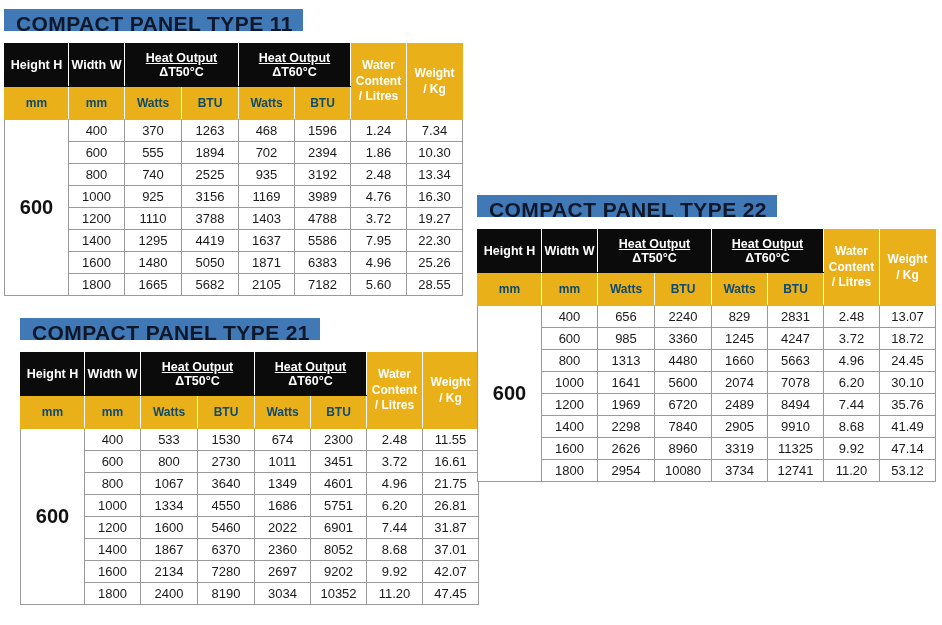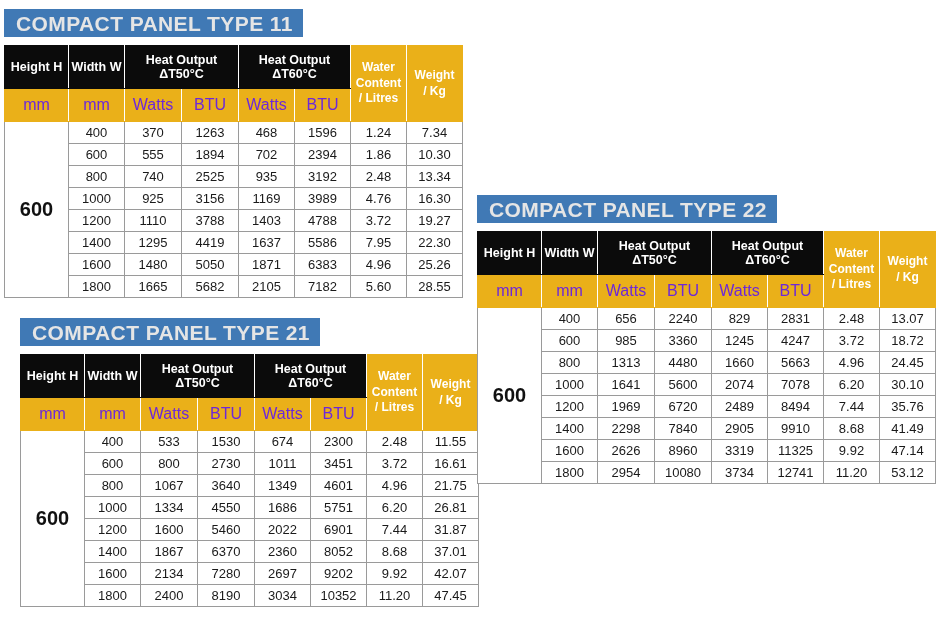--- a/index.html
+++ b/index.html
@@ -15,26 +15,26 @@
     overflow: hidden;
   }
 
   .panel-block {
     position: absolute;
   }
 
   
   .banner {
     background: #4079b5;
-    color: #e5e5e5;
+    color: #0f172a;
     font-size: 21px;
     font-weight: bold;
     letter-spacing: 0.4px;
     line-height: 30px;
-    height: 28px;
+    height: 22px;
     padding: 0 10px 0 12px;
     display: inline-block;
     white-space: nowrap;
     font-family: "Liberation Sans", sans-serif;
   }
 
   
   table.spec {
     border-collapse: collapse;
     table-layout: fixed;
@@ -60,23 +60,23 @@
     line-height: 1.15;
     border-color: #0b0b0b !important;
     border-left: 1px solid #ffffff !important;
     border-right: 1px solid #ffffff !important;
   }
   .hdr-black.first { border-left: 1px solid #0b0b0b !important; }
 
   
   .hdr-amber {
     background: #eab019;
-    color: #6d28d9;
-    font-size: 16px;
-    font-weight: normal;
+    color: #0c4a6e;
+    font-size: 12px;
+    font-weight: bold;
     height: 32px;
     border-color: #eab019 !important;
     border-left: 1px solid #ffffff !important;
     border-right: 1px solid #ffffff !important;
   }
   .hdr-amber.first { border-left: 1px solid #eab019 !important; }
 
   
   .hdr-amber-tall {
     background: #eab019;
@@ -101,21 +101,21 @@
     border-color: #b8b8b8;
   }
   td.height-cell {
     font-size: 20px;
     font-weight: bold;
     color: #111111;
     background: #ffffff;
     border-color: #8f8f8f;
   }
 
-  .heat-line1 { display:block; }
+  .heat-line1 { display:block;text-decoration:underline; }
   .heat-line2 { display:block; }
 
   
   #block-11  { left: 4px;   top: 9px;   }
   #block-21  { left: 20px;   top: 318px; }
   #block-22  { left: 477px; top: 195px; }
 
   .tbl-wrap { margin-top: 8px; }
 </style>
 </head>

